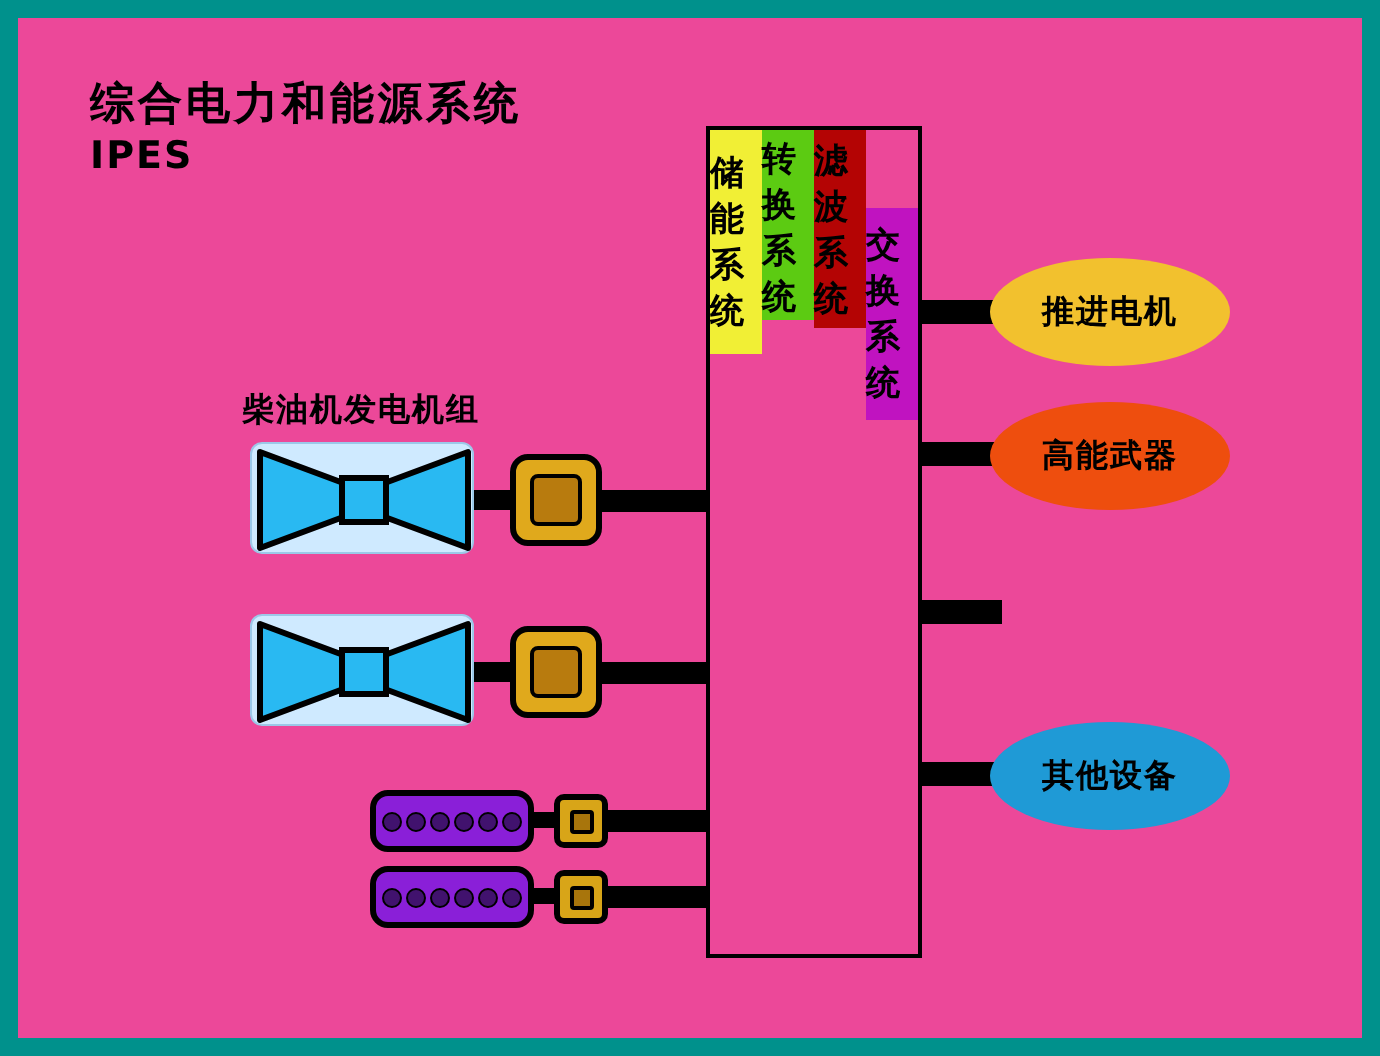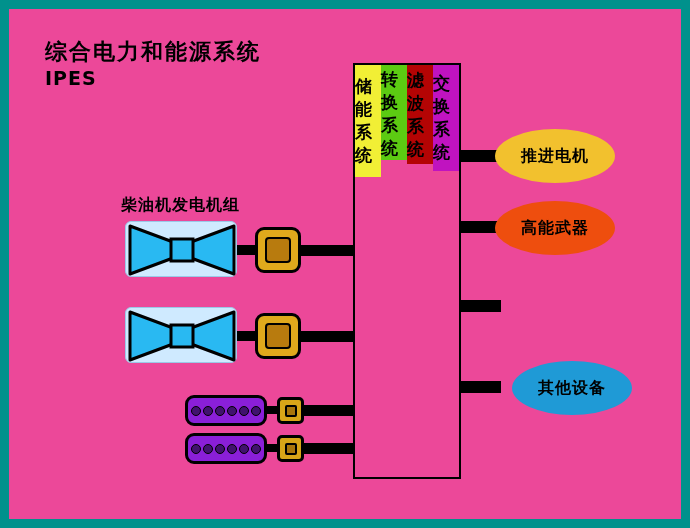--- a/index.html
+++ b/index.html
@@ -81,37 +81,37 @@
   <div class="abs stack">
     <div class="block b1" style="background-color: rgb(241, 239, 53);">
       <span>储能系统</span>
     </div>
     <div class="block b2" style="background-color: rgb(92, 203, 18); align-items: flex-end;">
       <span>转换系统</span>
     </div>
     <div class="block b3" style="background-color: rgb(180, 4, 4);">
       <span>滤波系统</span>
     </div>
-    <div class="block b4" style="background-color: rgb(192, 19, 192);">
+    <div class="block b4" style="background-color: rgb(192, 19, 192); margin-top: 39px;">
       <span>交换系统</span>
     </div>
   </div>
 
   <div class="abs bar" style="left: 450px; top: 141px; width: 42px; height: 12px; background-color: rgb(0, 0, 0);"></div>
   <div class="abs bar" style="left: 450px; top: 212px; width: 42px; height: 12px; background-color: rgb(0, 0, 0);"></div>
   <div class="abs bar" style="left: 450px; top: 291px; width: 42px; height: 12px; background-color: rgb(0, 0, 0);"></div>
   <div class="abs bar" style="left: 450px; top: 372px; width: 42px; height: 12px; background-color: rgb(0, 0, 0);"></div>
 
   <div class="abs ellipse" style="left: 486px; top: 120px; background-color: rgb(242, 193, 46);">
     <span>推进电机</span>
   </div>
   <div class="abs ellipse" style="left: 486px; top: 192px; background-color: rgb(238, 78, 14); align-items: center;">
     <span>高能武器</span>
   </div>
-  <div class="abs ellipse" style="left: 503px; top: 352px; background-color: rgb(31, 154, 214);">
+  <div class="abs ellipse" style="left: 486px; top: 352px; background-color: rgb(31, 154, 214);">
     <span>其他设备</span>
   </div>
 
   <div class="abs lbl group-label" style="left:112px;top:186px;">柴油机发电机组</div>
 
   <div class="abs turbine-bg" style="left: 116px; top: 212px; background-color: rgb(207, 234, 255);">
     <svg viewBox="0 0 112 56" width="112" height="56">
       <path d="M4 4 L47 20 L47 36 L4 52 Z" stroke="#000" stroke-width="3" stroke-linejoin="round" style="fill: rgb(41, 185, 242);"></path>
       <path d="M65 20 L108 4 L108 52 L65 36 Z" stroke="#000" stroke-width="3" stroke-linejoin="round" style="fill: rgb(41, 185, 242);"></path>
       <rect x="45" y="17" width="22" height="22" stroke="#000" stroke-width="3" style="fill: rgb(41, 185, 242);"></rect>

